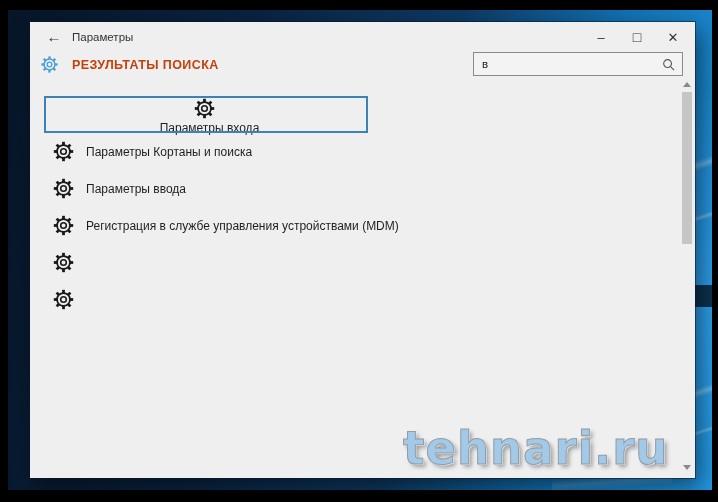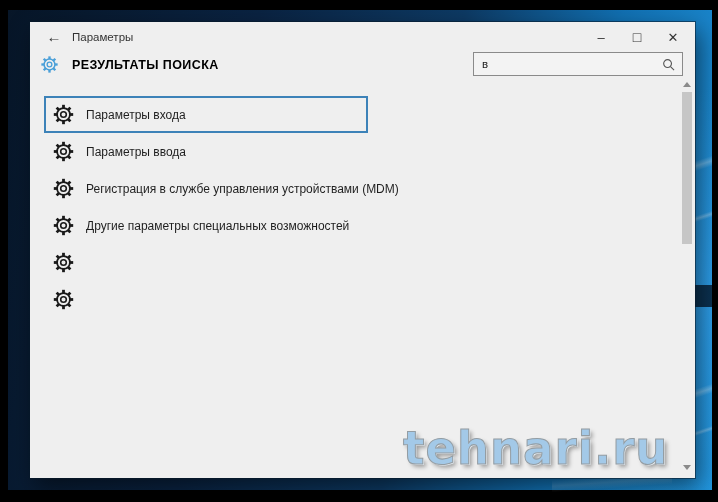--- a/index.html
+++ b/index.html
@@ -43,40 +43,40 @@
   .win-btn {
     width:36px; height:30px; display:flex; align-items:center; justify-content:center;
     font-size:13px; color:#333;
   }
   .win-btn.maximize { font-size:14px; }
 
   
   .header-gear { position:absolute; left:9px; top:32px; width:21px; height:21px; color:#4a9fd8; }
   .page-title {
     position:absolute; left:42px; top:36px; font-size:12.5px; font-weight:bold;
-    letter-spacing:.4px; color:#000000;
+    letter-spacing:.4px; color:#c2410c;
   }
   .searchbox {
     position:absolute; left:443px; top:30px; width:210px; height:24px;
     background:#f3f3f3; border:1px solid #8a8a8a; display:flex; align-items:center;
   }
   .search-input {
     flex:1; border:none; outline:none; background:transparent;
     font-family:"Liberation Sans", sans-serif; font-size:11.5px; color:#222;
     padding:0 4px 0 8px; height:100%;
   }
   .search-glyph { width:13px; height:13px; margin-right:7px; color:#555; flex:none; }
 
   
   .results { position:absolute; left:14px; top:74px; width:324px; }
   .row {
     height:37px; display:flex; align-items:center; padding-left:7px;
     white-space:nowrap; cursor:default;
   }
-  .row.focused { outline:2px solid #3c82b8; outline-offset:-2px; }
+  .row.focused { outline:2px solid #3c82b8; outline-offset:-2px;flex-direction:column; }
   .row-gear { width:25px; height:25px; margin-right:10px; color:#1a1a1a; flex:none; }
   .row-label { font-size:12px; color:#1f1f1f; }
 
   
   .scrollbar { position:absolute; right:2px; top:58px; width:12px; height:392px; }
   .sb-arrow { position:absolute; left:2px; width:0; height:0;
     border-left:4px solid transparent; border-right:4px solid transparent; }
   .sb-up { top:2px; border-bottom:5px solid #8a8a8a; }
   .sb-down { bottom:2px; border-top:5px solid #8a8a8a; }
   .sb-thumb { position:absolute; left:1px; top:12px; width:10px; height:152px; background:#c6c6c6; }
@@ -147,42 +147,42 @@
   </div>
 
   <div class="results">
   <div class="row focused">
     <svg class="row-gear">
       <use href="#gear"></use>
     </svg>
     <span class="row-label">Параметры входа</span>
   </div>
 
+  <div class="row">
+    <svg class="row-gear">
+      <use href="#gear"></use>
+    </svg>
+    <span class="row-label">Параметры Кортаны и поиска</span>
+  </div>
 
   <div class="row">
     <svg class="row-gear">
       <use href="#gear"></use>
     </svg>
     <span class="row-label">Параметры ввода</span>
   </div>
 
   <div class="row">
     <svg class="row-gear">
       <use href="#gear"></use>
     </svg>
     <span class="row-label">Регистрация в службе управления устройствами (MDM)</span>
   </div>
 
 
-  <div class="row">
-    <svg class="row-gear">
-      <use href="#gear"></use>
-    </svg>
-    <span class="row-label">Другие параметры специальных возможностей</span>
-  </div>
 
   <div class="row">
     <svg class="row-gear">
       <use href="#gear"></use>
     </svg>
   </div>
 
 
   <div class="row">
     <svg class="row-gear">

